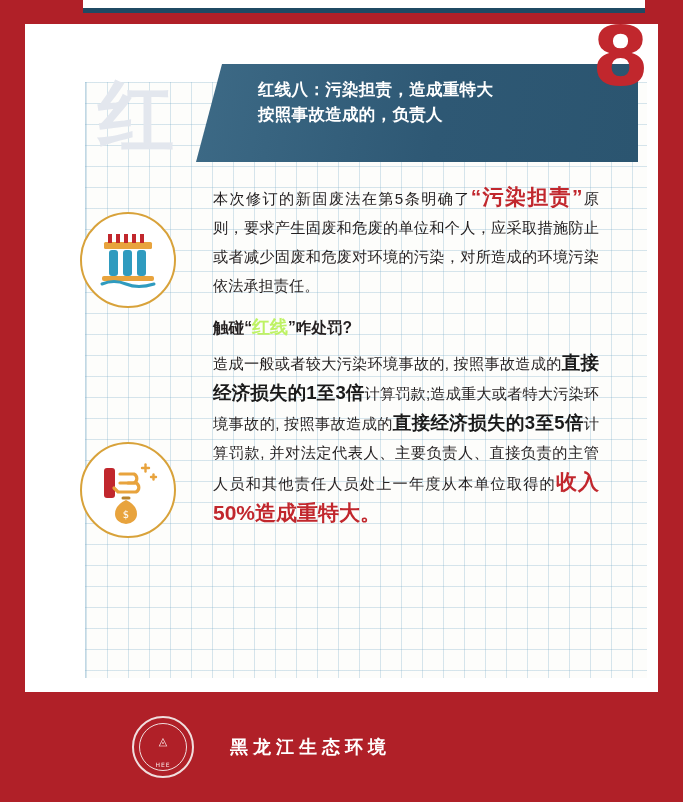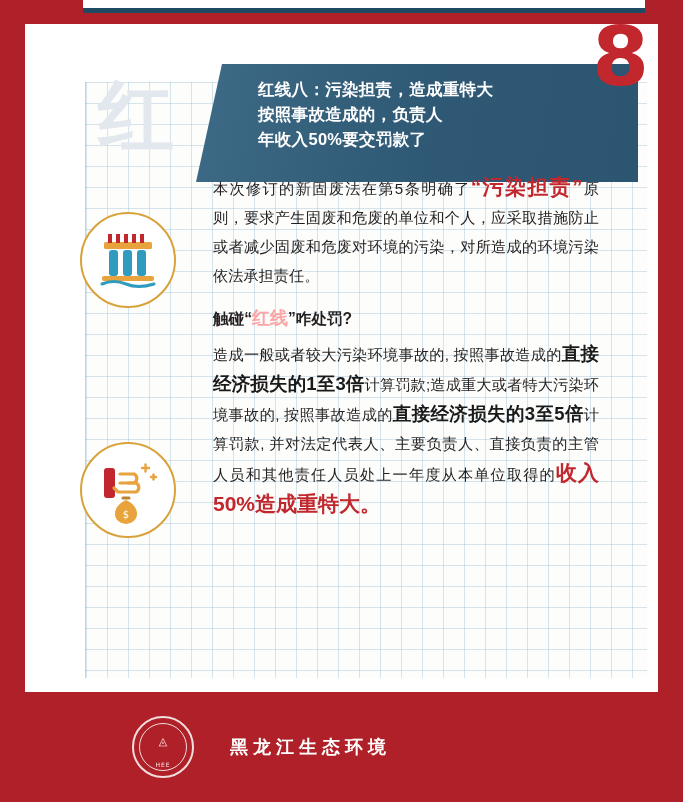--- a/index.html
+++ b/index.html
@@ -60,38 +60,38 @@
     font-weight: bold;
     color: #e3e7ee;
     font-family: "DejaVu Sans", sans-serif;
     z-index: 2;
     user-select: none;
   }
   
   .banner {
     position: absolute;
     left: 196px; top: 64px;
-    width: 442px; height: 118px;
+    width: 442px; height: 98px;
     background: linear-gradient(100deg, #3d6a86 0%, #2e5874 55%, #2b5570 100%);
     clip-path: polygon(26px 0, 100% 0, 100% 100%, 0 100%);
     z-index: 4;
     padding: 13px 22px 0 62px;
     color: #ffffff;
   }
   .banner .line {
     font-size: 16.5px;
     font-weight: bold;
     line-height: 25px;
     letter-spacing: 0.3px;
     white-space: nowrap;
   }
   
   .body-col {
     position: absolute;
-    left: 213px; top: 172px;
+    left: 213px; top: 182px;
     width: 386px;
     z-index: 5;
     color: #231f20;
   }
   p.para {
     margin: 0 0 6px 0;
     font-size: 15.2px;
     line-height: 29px;
     text-align: justify;
   }
@@ -100,23 +100,24 @@
     font-weight: bold;
     font-size: 21px;
   }
   .q-line {
     margin: 14px 0 6px 0;
     font-size: 15.6px;
     font-weight: bold;
     line-height: 28px;
   }
   .q-line .red-mid {
-    color: #fca5a5;
+    color: #bef264;
     font-weight: bold;
     font-size: 18px;
+    font-family: Liberation Mono, monospace;
   }
   .emph {
     color: #1a1a1a;
     font-weight: bold;
     font-size: 18.5px;
   }
   .final-red {
     color: #c1272d;
     font-weight: bold;
     font-size: 21px;
@@ -193,21 +194,20 @@
     <div class="card-inner"></div>
   </div>
 
   <div class="watermark">红</div>
 
   <div class="big-number">8</div>
 
   <div class="banner">
     <div class="line">红线八：污染担责，造成重特大</div>
     <div class="line">按照事故造成的，负责人</div>
-    <div class="line">年收入50%要交罚款了</div>
   </div>
 
   <div class="icon-circle icon-factory">
     <svg width="92" height="92" viewBox="0 0 92 92" aria-hidden="true">
       <rect x="22" y="28" width="48" height="7" rx="1.5" fill="#e8a33d"></rect>
       <rect x="26" y="20" width="4" height="9" fill="#c1272d"></rect>
       <rect x="34" y="20" width="4" height="9" fill="#c1272d"></rect>
       <rect x="42" y="20" width="4" height="9" fill="#c1272d"></rect>
       <rect x="50" y="20" width="4" height="9" fill="#c1272d"></rect>
       <rect x="58" y="20" width="4" height="9" fill="#c1272d"></rect>

